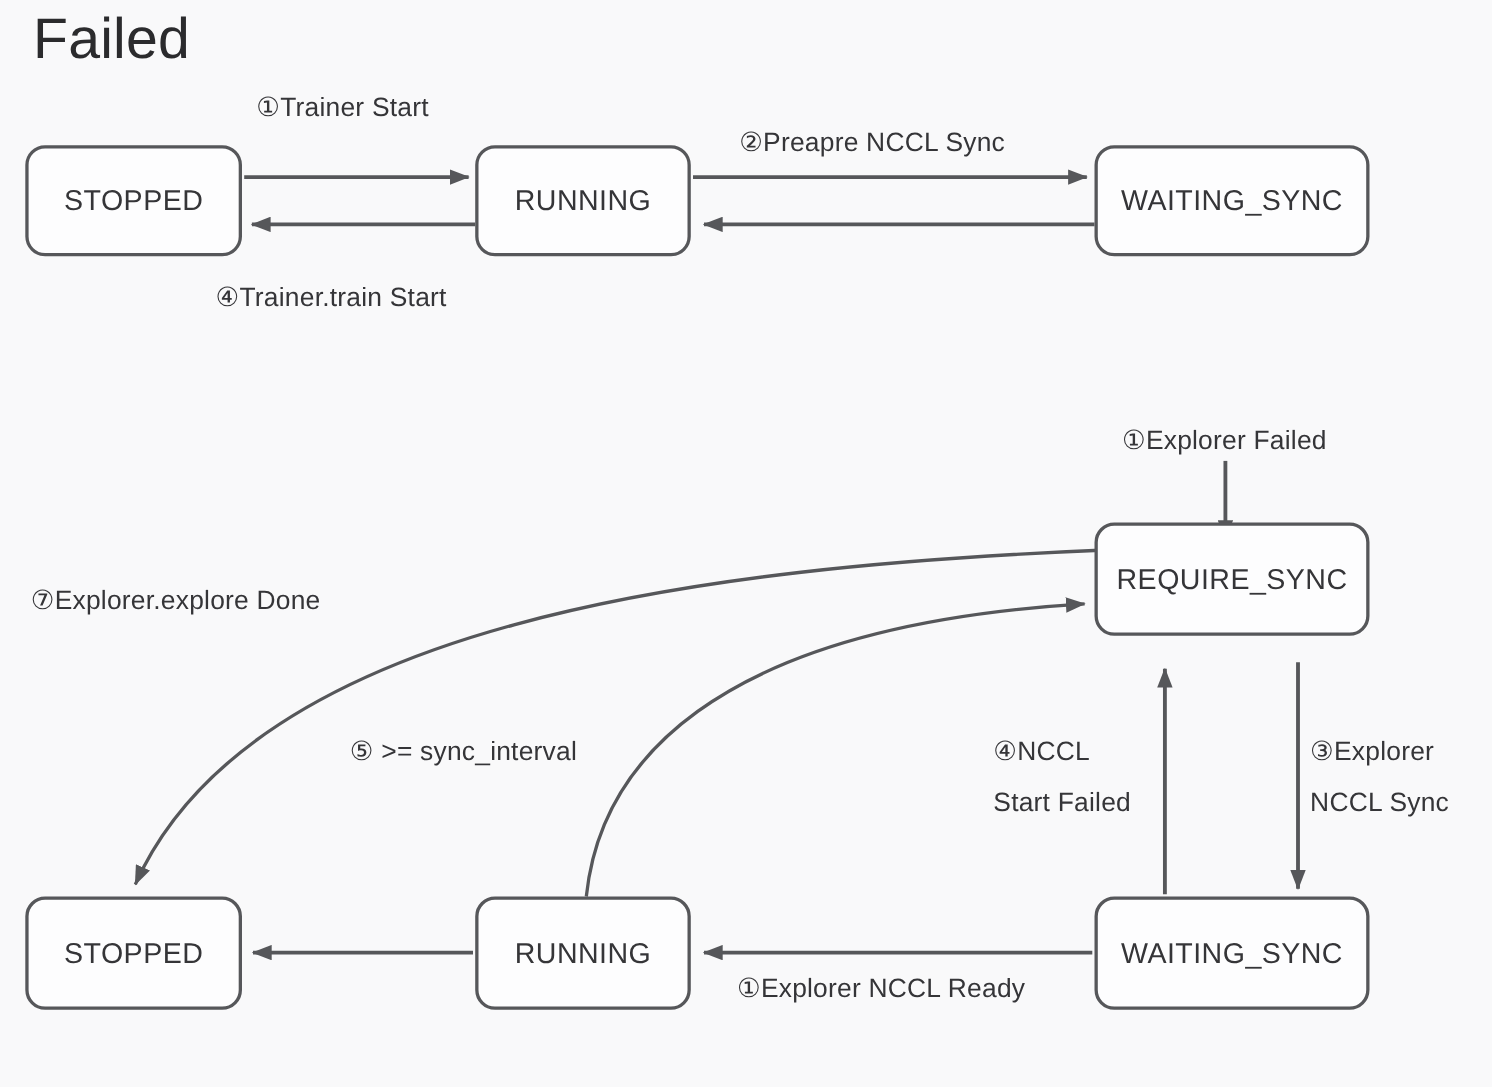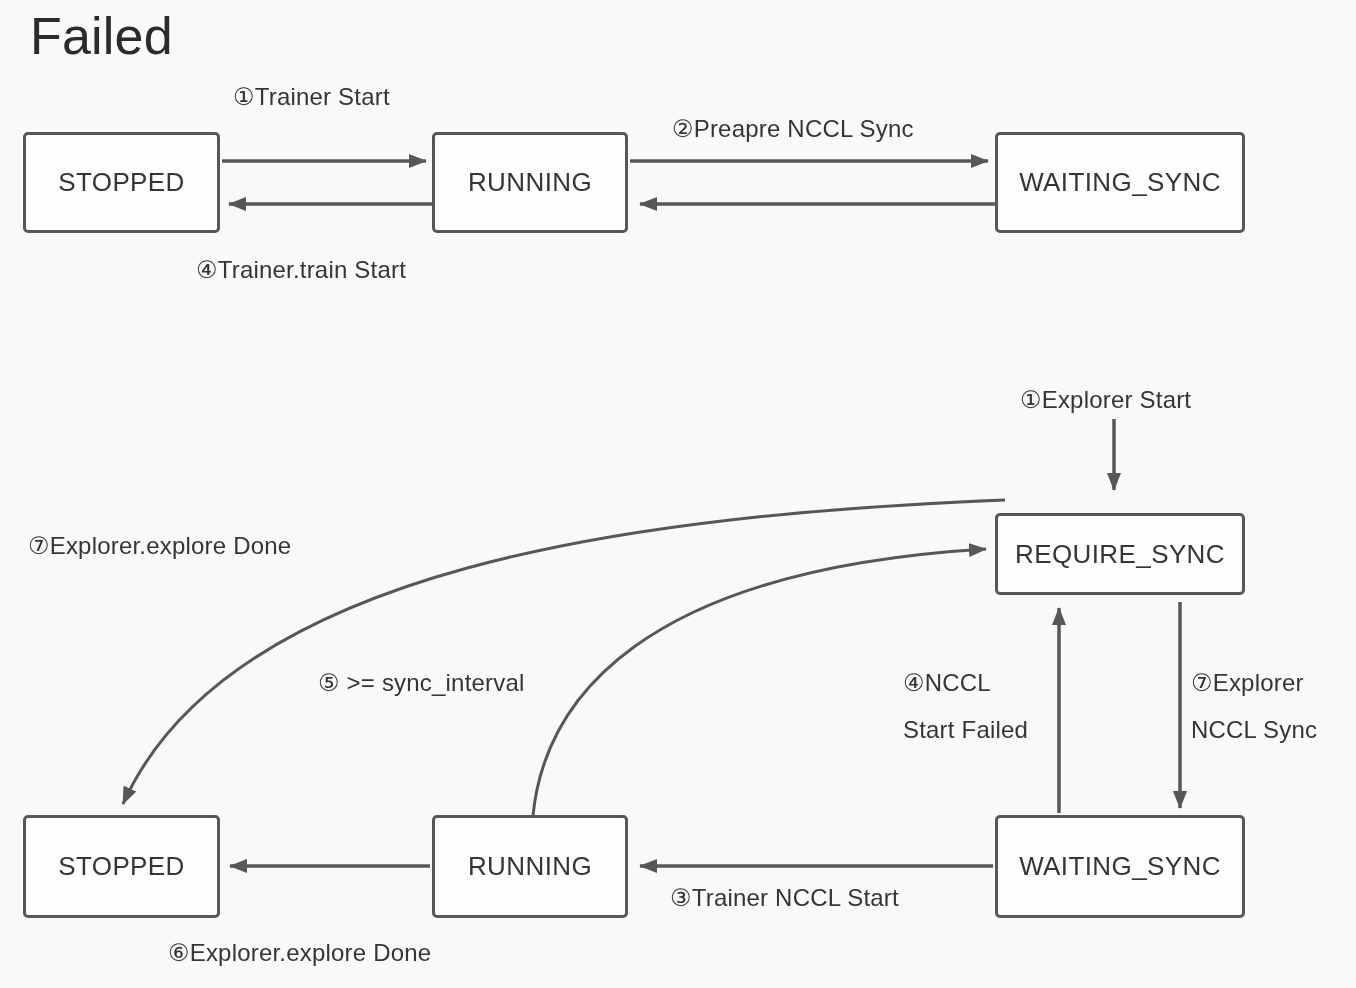--- a/index.html
+++ b/index.html
@@ -43,21 +43,21 @@
     line-height:1.1;
     font-weight:400;
     color:var(--title);
     letter-spacing:0.2px;
     white-space:nowrap;
   }
   .state{
     position:absolute;
     box-sizing:border-box;
     border:3.5px solid var(--stroke);
-    border-radius:5px;
+    border-radius:18px;
     background:var(--node-fill);
     display:flex;
     align-items:center;
     justify-content:center;
     font-size:26px;
     color:var(--text);
     letter-spacing:0.4px;
     white-space:nowrap;
   }
   .edge-label{
@@ -105,43 +105,42 @@
   <div class="state" style="left:432px;top:132px;width:196px;height:101px;">
     <span>RUNNING</span>
   </div>
   <div class="state" style="left:995px;top:132px;width:250px;height:101px;">
     <span>WAITING_SYNC</span>
   </div>
 
   <div class="edge-label" style="left:196px;top:256px;">④Trainer.train Start</div>
 
 
-  <div class="edge-label" style="left:1020px;top:386px;">①Explorer Start</div>
+  <div class="edge-label" style="left:1020px;top:386px;">①Explorer Failed</div>
 
-  <div class="state" style="left:995px;top:513px;width:250px;height:82px;">
+  <div class="state" style="left:995px;top:475px;width:250px;height:103px;">
     <span>REQUIRE_SYNC</span>
   </div>
 
   <div class="edge-label" style="left:28px;top:532px;">⑦Explorer.explore Done</div>
 
   <div class="edge-label" style="left:318px;top:669px;">⑤ &gt;= sync_interval</div>
 
   <div class="edge-label" style="left:903px;top:669px;">④NCCL</div>
   <div class="edge-label" style="left:903px;top:716px;">Start Failed</div>
 
-  <div class="edge-label" style="left:1191px;top:669px;">⑦Explorer</div>
+  <div class="edge-label" style="left:1191px;top:669px;">③Explorer</div>
   <div class="edge-label" style="left:1191px;top:716px;">NCCL Sync</div>
 
   <div class="state" style="left:23px;top:815px;width:197px;height:103px;">
     <span>STOPPED</span>
   </div>
   <div class="state" style="left:432px;top:815px;width:196px;height:103px;">
     <span>RUNNING</span>
   </div>
   <div class="state" style="left:995px;top:815px;width:250px;height:103px;">
     <span>WAITING_SYNC</span>
   </div>
 
-  <div class="edge-label" style="left:670px;top:884px;">③Trainer NCCL Start</div>
+  <div class="edge-label" style="left:670px;top:884px;">①Explorer NCCL Ready</div>
 
-  <div class="edge-label" style="left:168px;top:939px;">⑥Explorer.explore Done</div>
 
 </div>
 
 </body></html>

